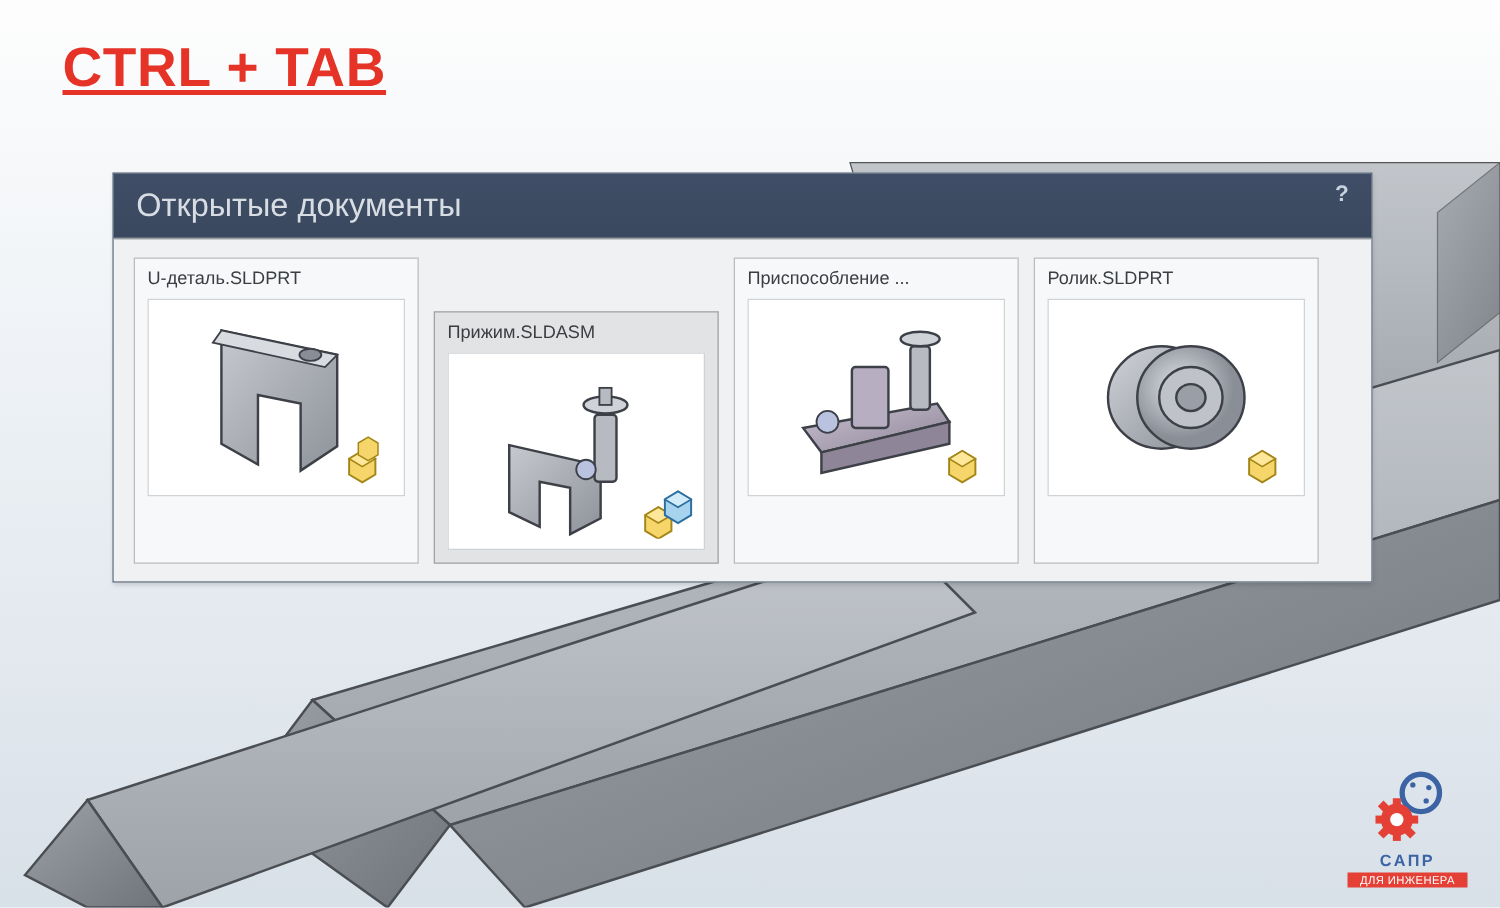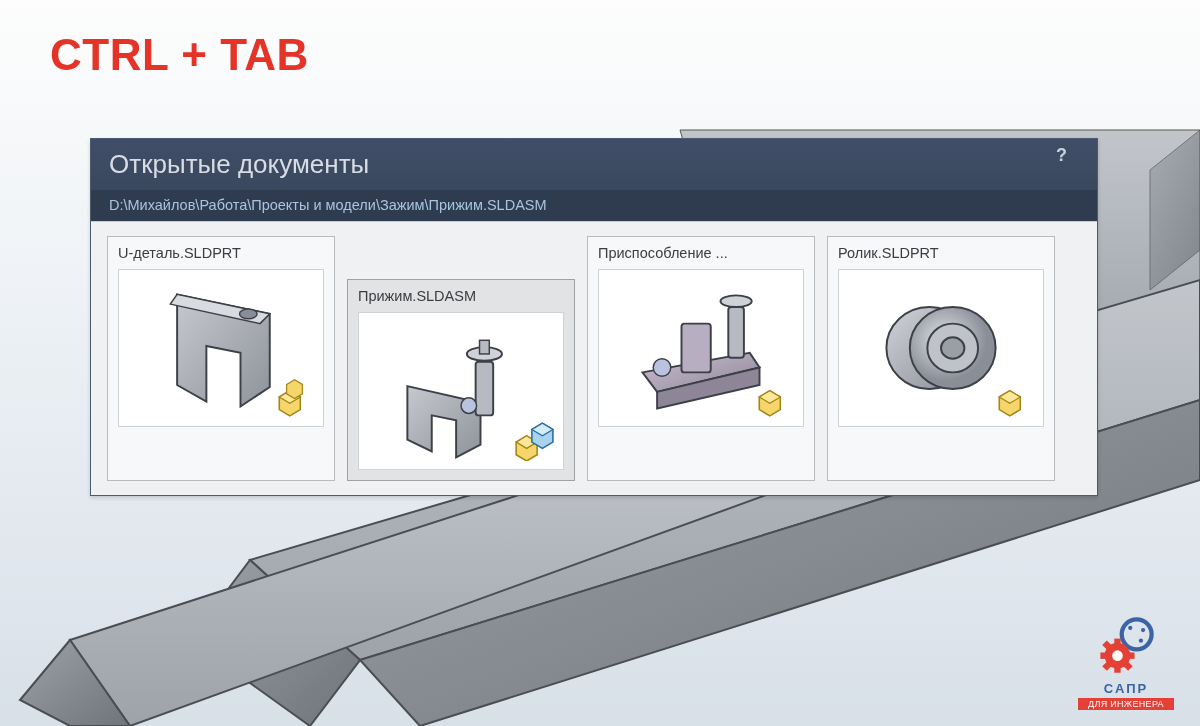--- a/index.html
+++ b/index.html
@@ -18,37 +18,38 @@
   }
   .headline {
     position: absolute;
     top: 30px;
     left: 50px;
     font-size: 44px;
     font-weight: 700;
     color: #e53327;
     font-family: Arial, sans-serif;
     letter-spacing: 0.5px;
+    text-decoration: underline;
   }
   .dialog {
     position: absolute;
     top: 138px;
     left: 90px;
     width: 1008px;
     border: 1px solid #4a5a70;
     background: #eef0f1;
     box-shadow: 0 2px 4px rgba(0,0,0,0.15);
   }
   .dialog-titlebar {
     background: linear-gradient(180deg, #3f4e66 0%, #3a485f 100%);
     height: 52px;
     display: flex;
     align-items: center;
     justify-content: space-between;
-    padding: 0 30px 0 18px;
+    padding: 0 18px 0 18px;
     border-bottom: 1px solid #2f3b4e;
   }
   .dialog-title {
     color: #d8dde4;
     font-size: 26px;
     font-weight: 400;
   }
   .dialog-help {
     color: #c8d2df;
     font-size: 18px;
@@ -164,21 +165,20 @@
   <ellipse cx="1050" cy="195" rx="28" ry="15" fill="#d8dce1" stroke="#4a4e53" stroke-width="1"></ellipse>
 </svg>
 
 <div class="headline">CTRL + TAB</div>
 
 <div class="dialog">
   <div class="dialog-titlebar">
     <div class="dialog-title">Открытые документы</div>
     <div class="dialog-help">?</div>
   </div>
-  <div class="dialog-pathbar">D:\Михайлов\Работа\Проекты и модели\Зажим\Прижим.SLDASM</div>
   <div class="dialog-content">
     <div class="doc-grid">
 
       <div class="doc-tile">
         <div class="doc-label">U-деталь.SLDPRT</div>
         <div class="thumb">
           <svg class="icon-preview" viewBox="0 0 200 160">
             <defs>
                 <linearGradient id="p0" x1="0" y1="0" x2="1" y2="1">
                   <stop offset="0" stop-color="#c6c9ce"></stop>

